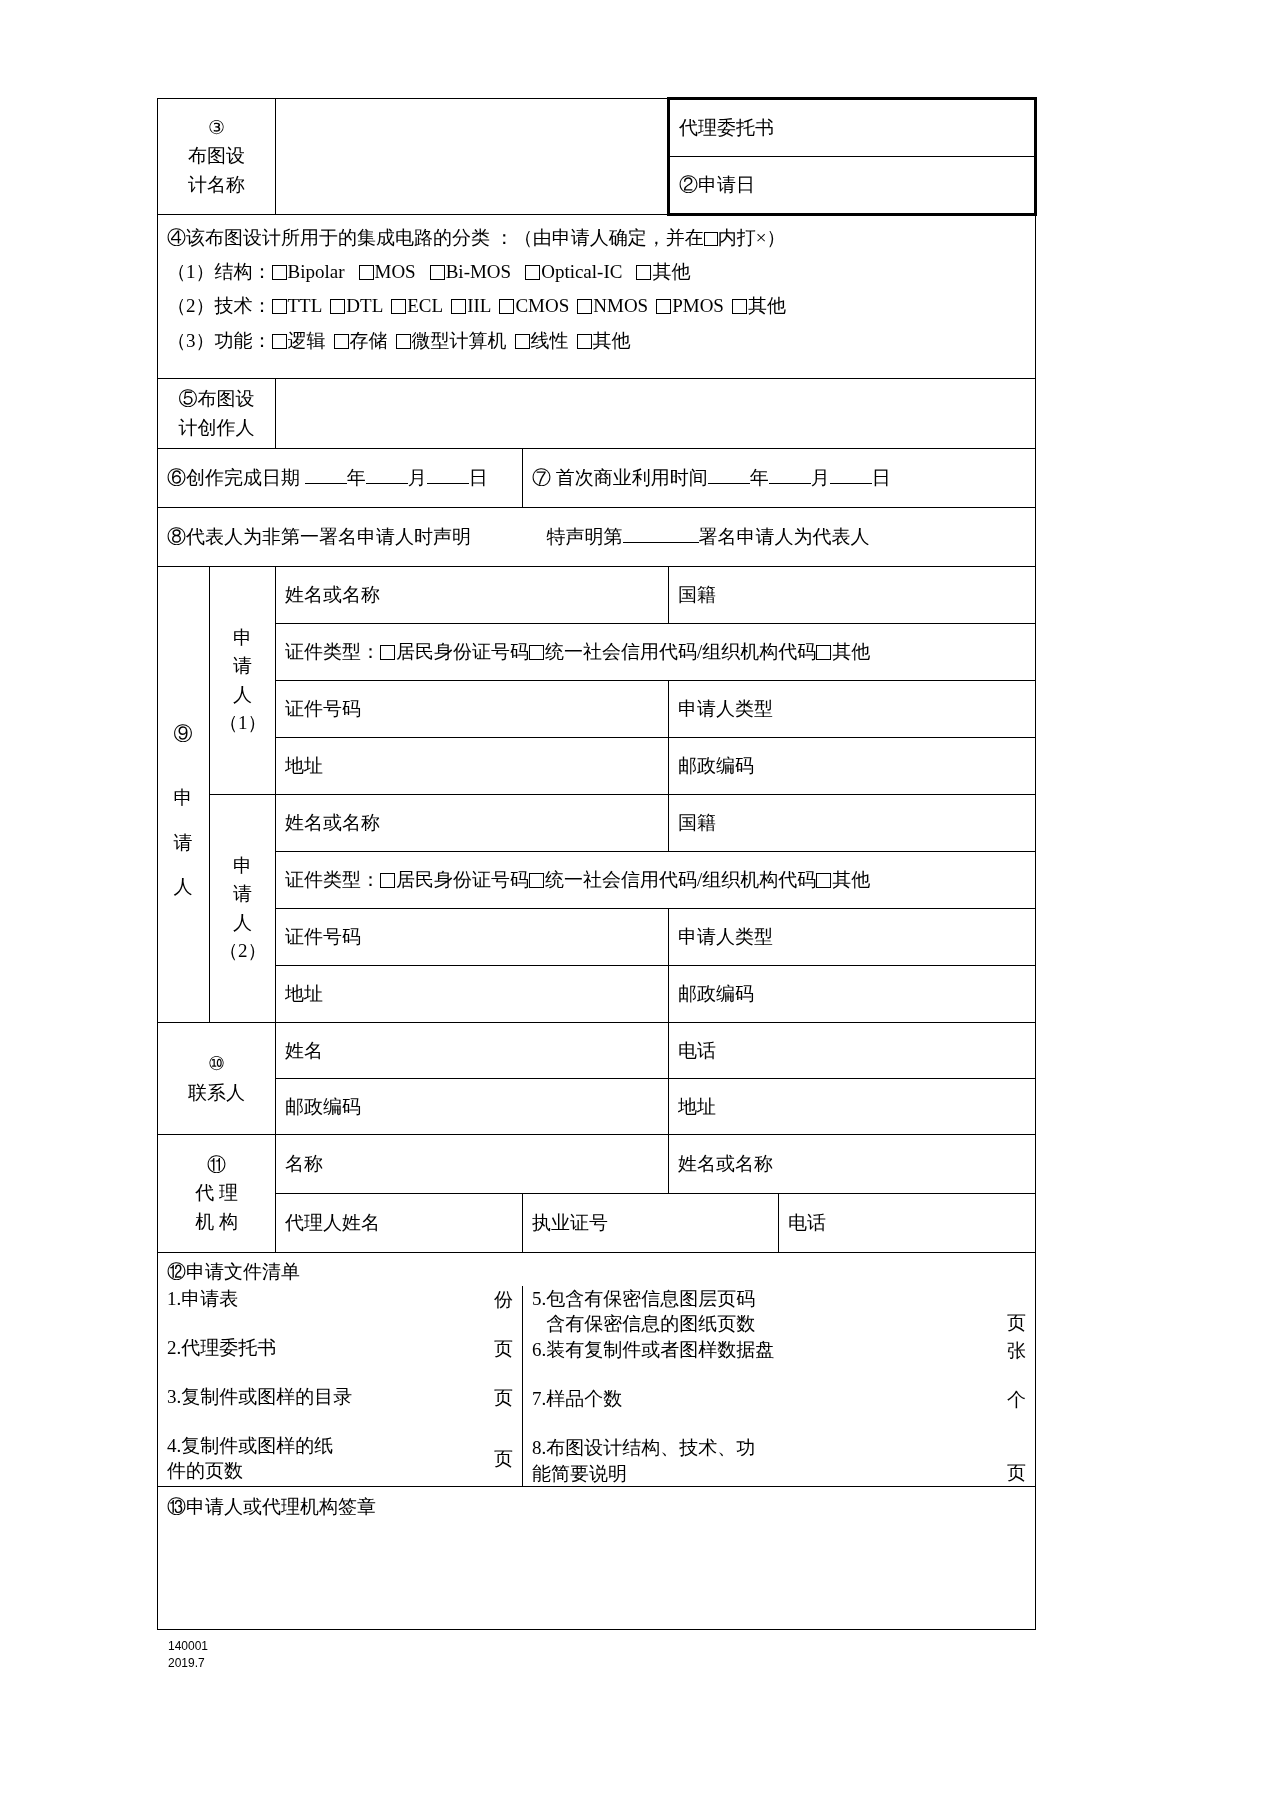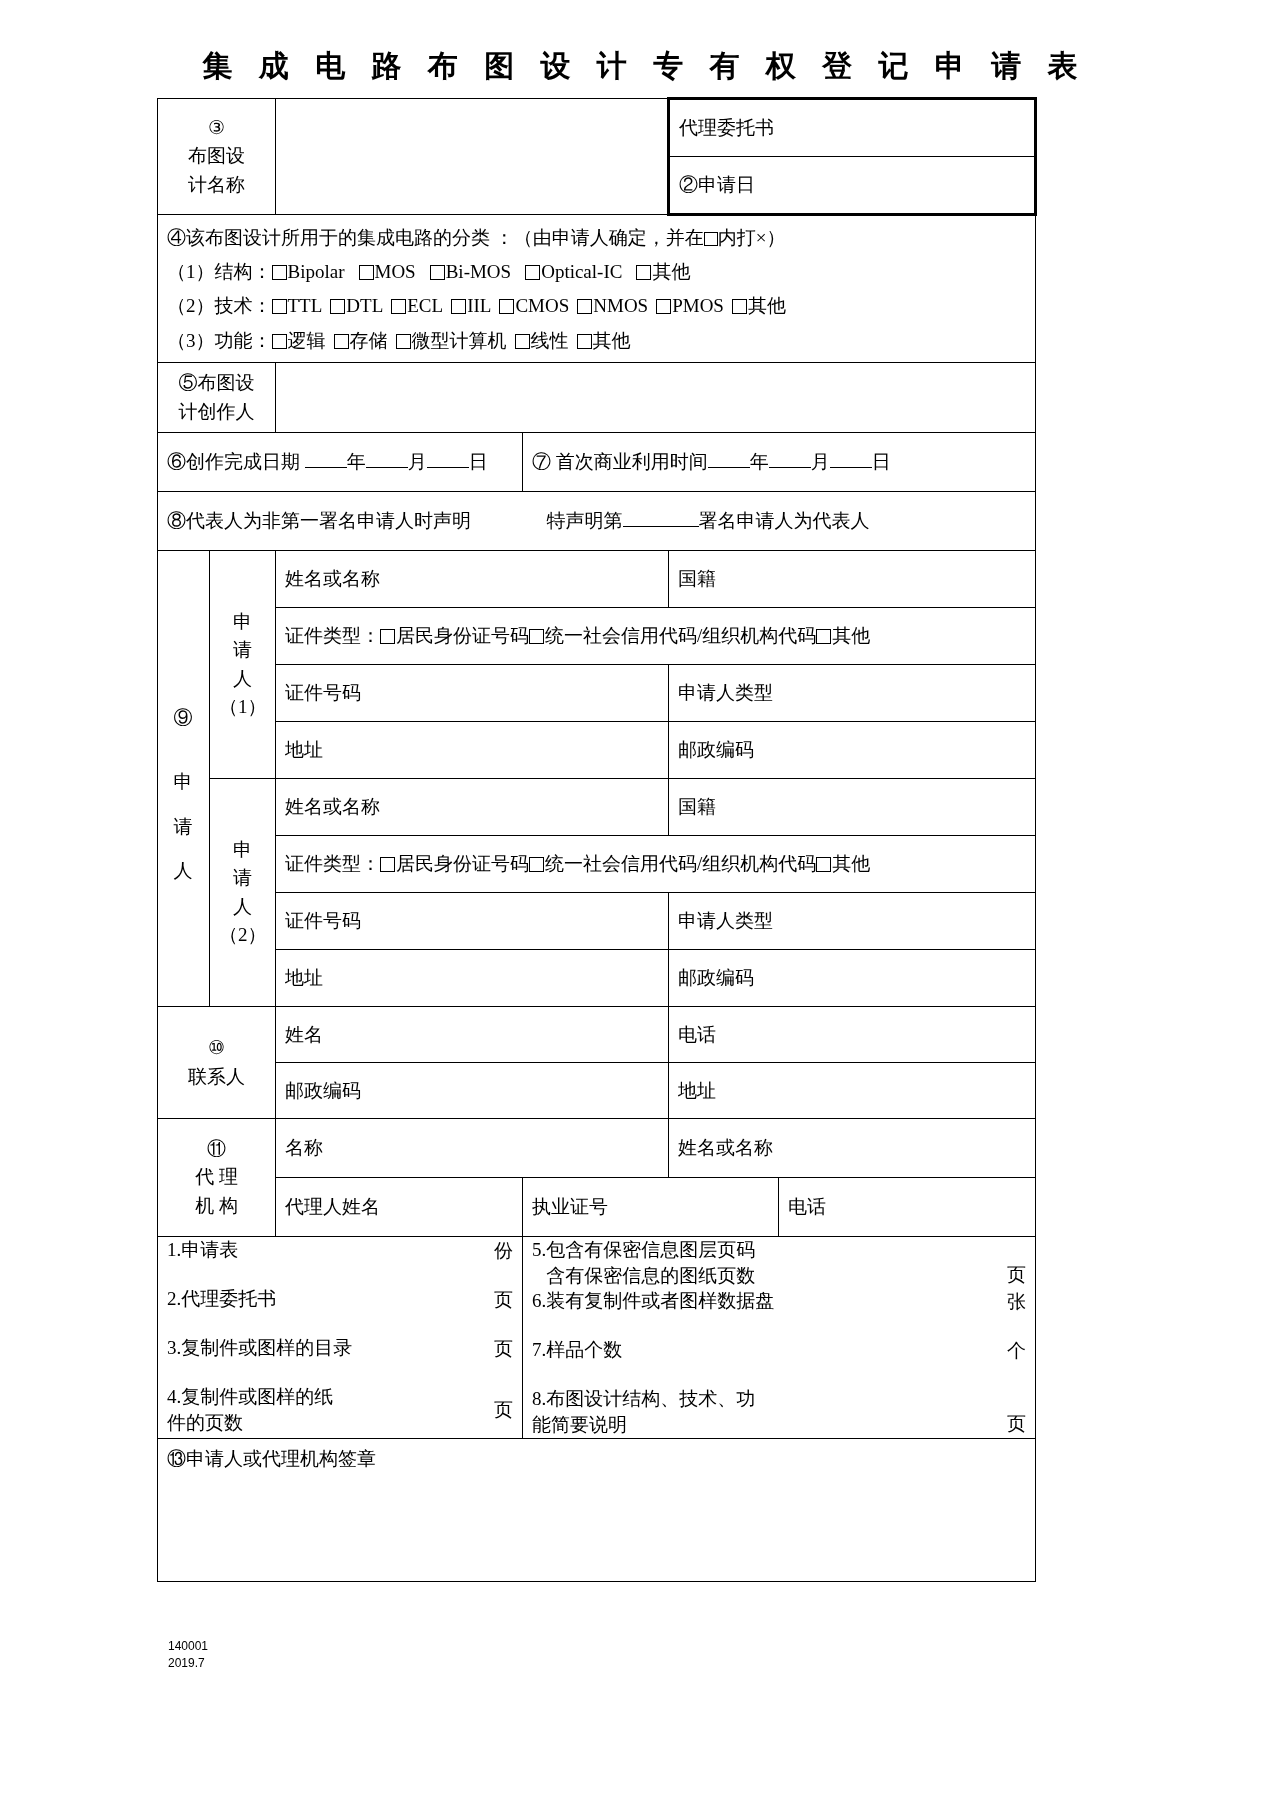--- a/index.html
+++ b/index.html
@@ -92,21 +92,21 @@
     width: 14px;
     height: 14px;
     border: 1.6px solid #000;
     box-sizing: border-box;
     vertical-align: -2px;
   }
   .opt { white-space: nowrap; margin-right: 14px; display: inline-block; }
   .opt-tight { white-space: nowrap; margin-right: 8px; display: inline-block; }
 
   .cls-line { margin: 3px 0 7px 0; }
-  .cls-line:last-child { margin-bottom: 2px; }
+  .cls-line:last-child { margin-bottom: 18px; }
   .cls-head { margin: 2px 0 6px 0; }
   .ul-3 { display:inline-block; width:42px; border-bottom:1.5px solid #000; }
   .ul-5 { display:inline-block; width:76px; border-bottom:1.5px solid #000; }
 
   
   .doclist-wrap { padding: 0 !important; }
   .doclist {
     width: 100%;
     border-collapse: collapse;
     table-layout: fixed;
@@ -141,21 +141,20 @@
     font-size: 12px;
     line-height: 1.45;
     font-family: "Liberation Sans", "DejaVu Sans", sans-serif;
   }
 </style>
 </head>
 <body>
 
 <div class="page">
 
-  <div class="doc-title">集 成 电 路 布 图 设 计 专 有 权 登 记 申 请 表</div>
 
   <table class="form">
     <colgroup>
       <col style="width:52px">
       <col style="width:66px">
       <col style="width:247px">
       <col style="width:146px">
       <col style="width:110px">
       <col style="width:257px">
     </colgroup>
@@ -290,20 +289,21 @@
       <td colspan="2">姓名或名称</td>
     </tr>
     <tr>
       <td colspan="1" style="height:46px;">代理人姓名</td>
       <td colspan="2">执业证号</td>
       <td colspan="1">电话</td>
     </tr>
 
     <tr>
       <td colspan="6" class="doclist-wrap">
+        <div class="dl-title">⑫申请文件清单</div>
         <table class="doclist">
           <tbody>
                 <tr>
             <td class="dl-left">
               <div class="dl-row">
                 <span class="lbl">1.申请表</span>
                 <span class="unit">份</span>
               </div>
               <div class="dl-row">
                 <span class="lbl">2.代理委托书</span>

